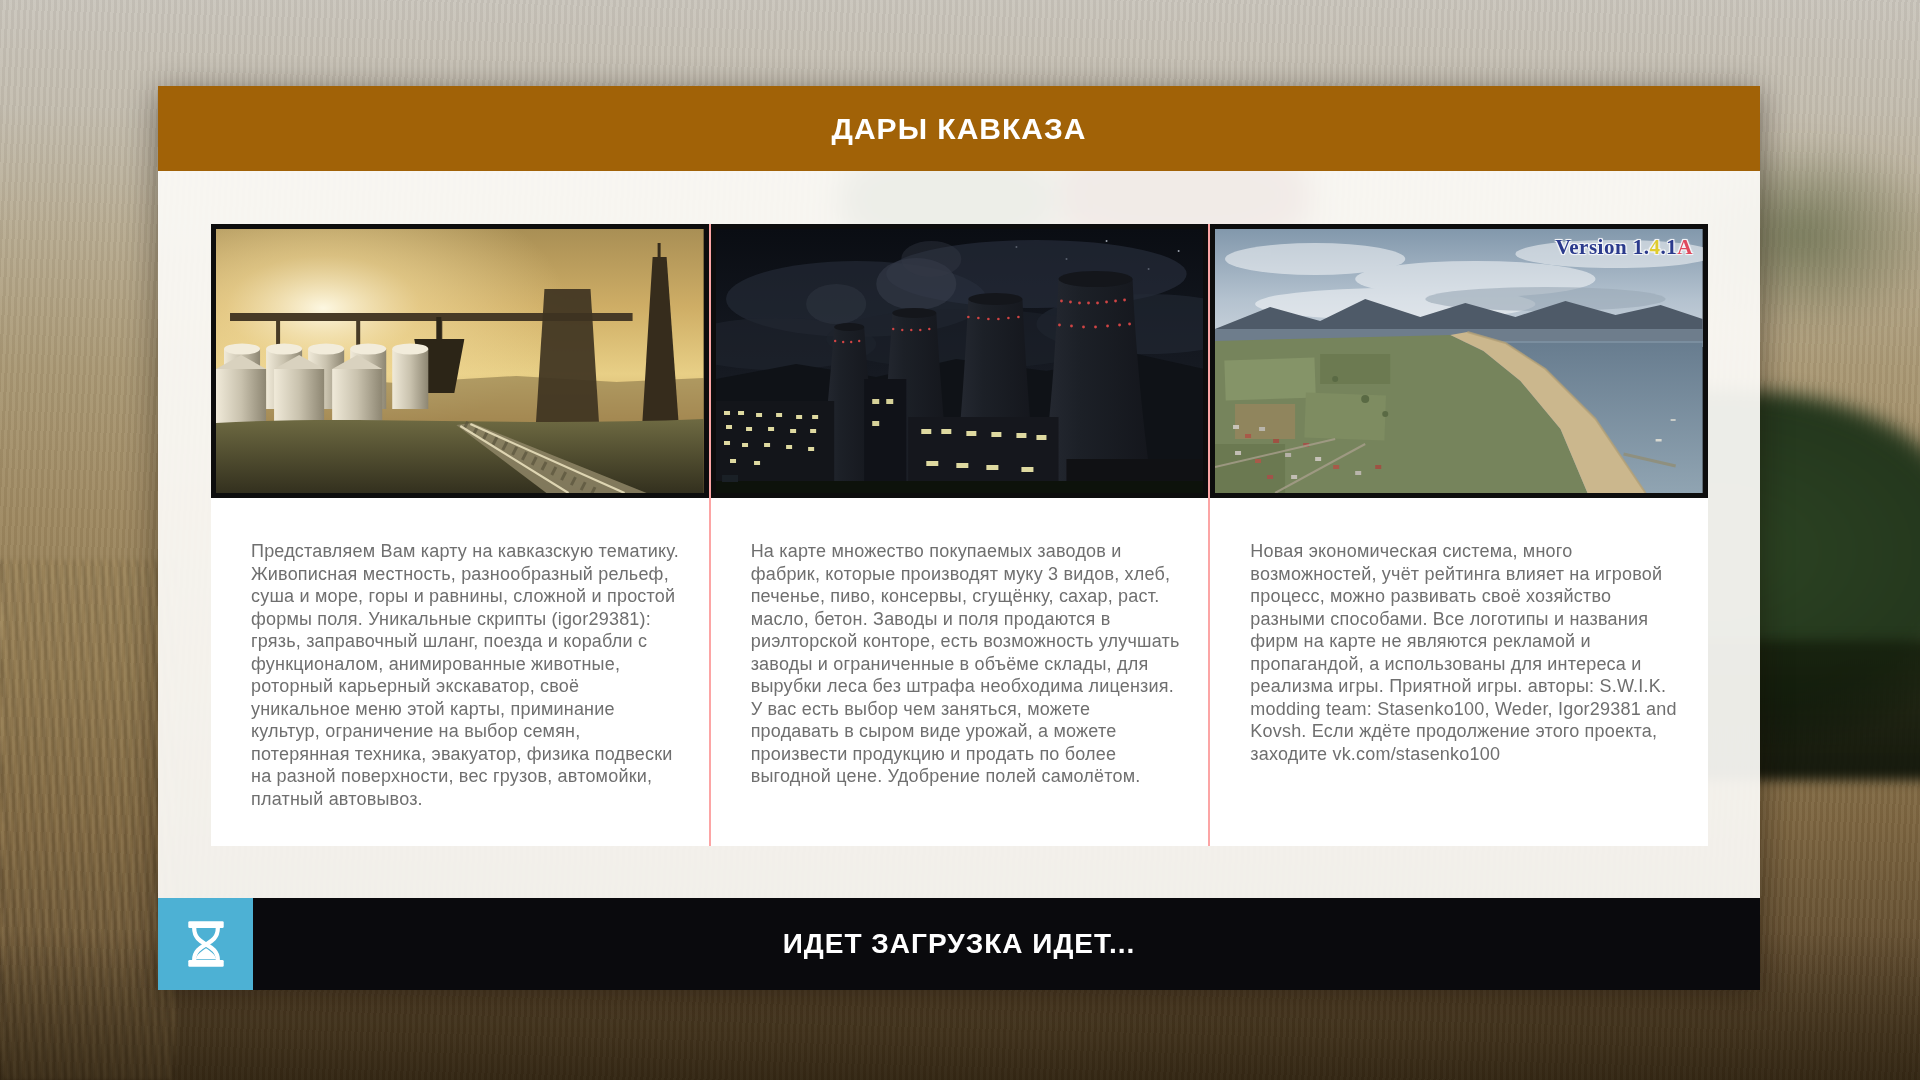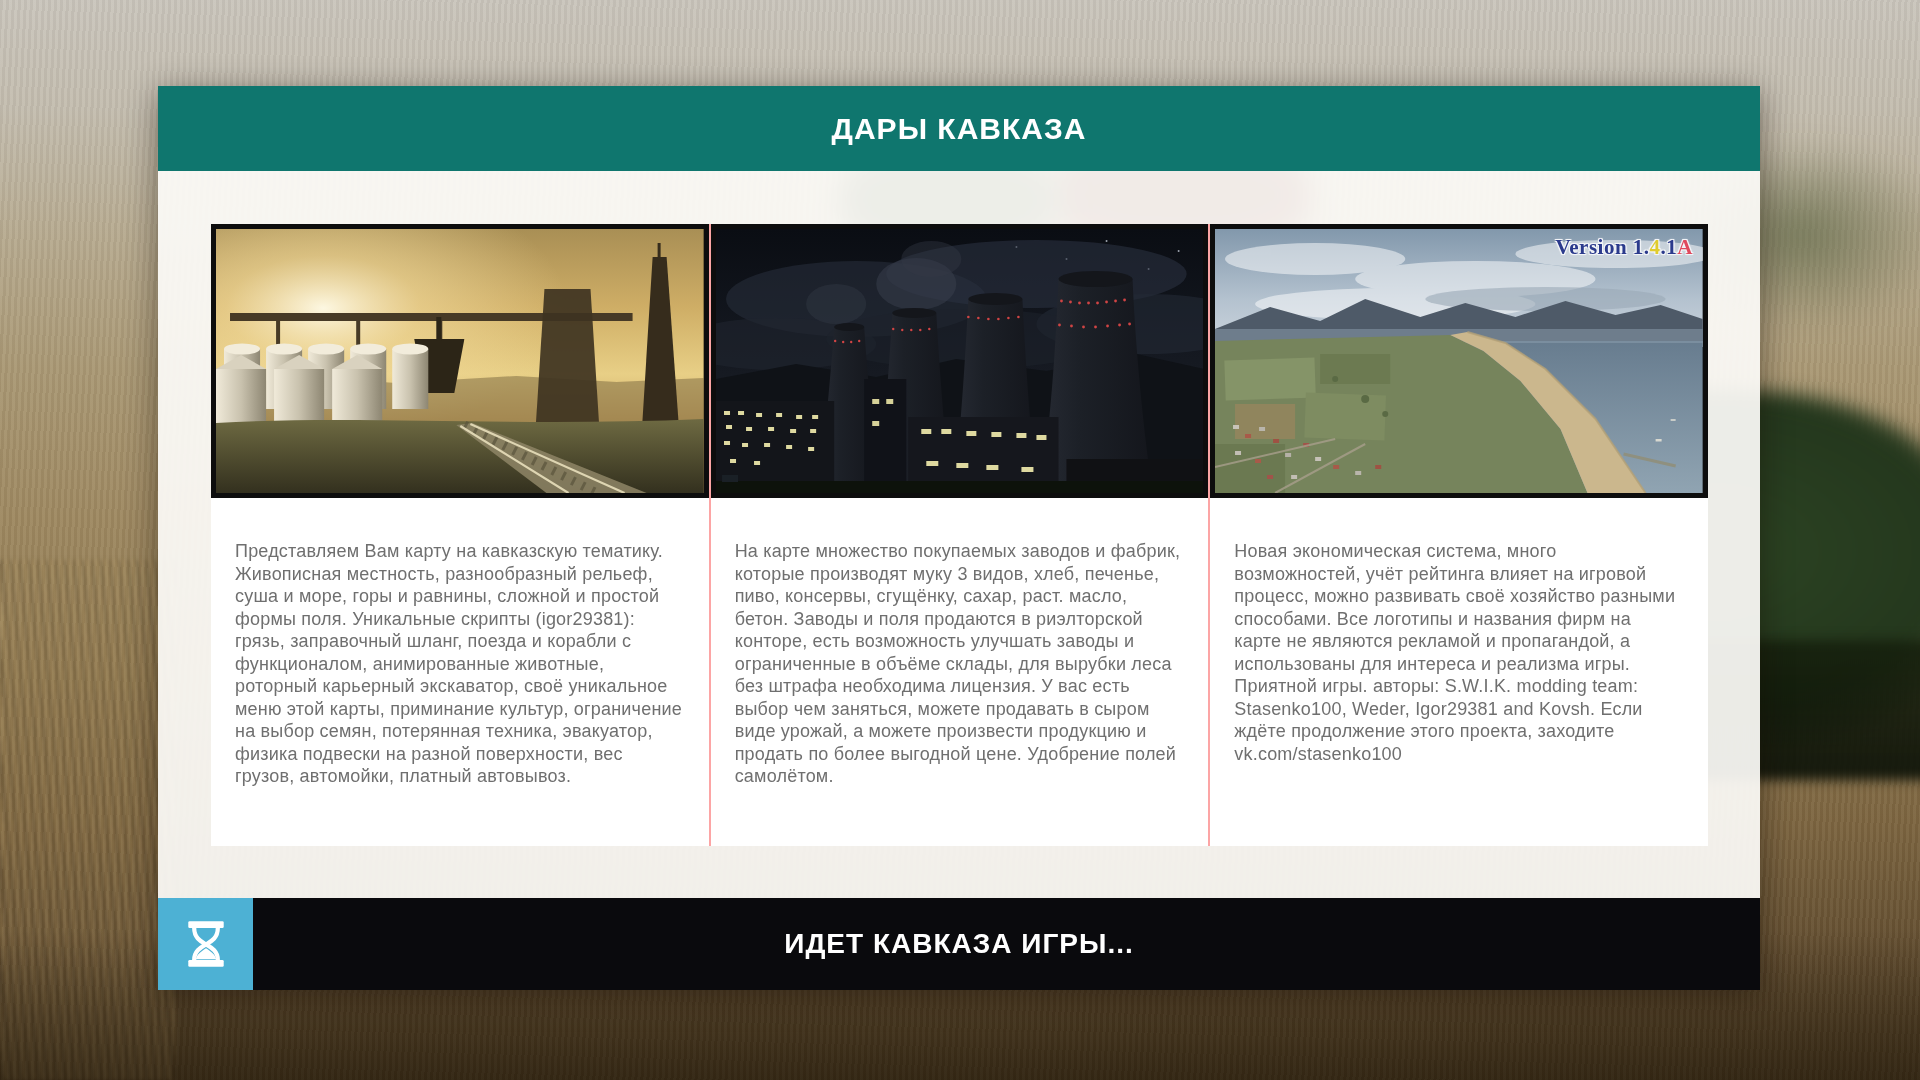--- a/index.html
+++ b/index.html
@@ -27,33 +27,33 @@
     background:repeating-linear-gradient(85deg, rgba(40,28,14,.28) 0 4px, rgba(214,184,124,.28) 4px 9px);
     filter:blur(2px); }
   .fg-dark { left:0; right:0; bottom:0; height:150px; border-radius:0;
     background:linear-gradient(180deg, rgba(30,20,8,0), rgba(30,20,8,.5)); }
   .ghost-red  { left:1050px; top:140px; width:260px; height:110px; background:#6a1f1a; filter:blur(14px); z-index:1;}
   .ghost-green{ left:840px;  top:150px; width:220px; height:100px; background:#2f4426; filter:blur(14px); z-index:1;}
 
   
   .panel { position:absolute; left:158px; top:86px; width:1602px; height:904px; z-index:2;
     box-shadow:0 6px 30px rgba(20,12,4,.45); }
-  .titlebar { position:absolute; top:0; left:0; right:0; height:85px; background:#0f766e; }
+  .titlebar { position:absolute; top:0; left:0; right:0; height:85px; background:#a16207; }
   .titlebar h1 { text-align:center; line-height:85px; color:#fff; font-size:30px;
     font-weight:bold; letter-spacing:1px; }
 
   .content { position:absolute; top:85px; left:0; right:0; bottom:92px;
     background:rgba(252,251,248,.93); padding:53px 52px 0 53px; display:flex; }
   .card { flex:1 1 0; background:#fff; height:622px; overflow:hidden; }
   .card + .card { border-left:2px solid #fca5a5; }
 
   .shot { height:274px; background:#000; border:5px solid #0d0d0d; position:relative; }
   .shot svg { display:block; width:100%; height:100%; }
 
-  .cardtext { margin:42px 26px 0 24px; font-size:18px; line-height:22.5px;
+  .cardtext { margin:42px 26px 0 40px; font-size:18px; line-height:22.5px;
     color:#6f6f6f; letter-spacing:.2px; }
 
   .version { position:absolute; top:6px; right:10px;
     font-family:"Liberation Serif", serif; font-weight:bold; font-size:21px;
     color:#2b3a8c; letter-spacing:.5px;
     text-shadow:-1px -1px 0 #f2f4f8, 1px -1px 0 #f2f4f8, -1px 1px 0 #f2f4f8, 1px 1px 0 #f2f4f8, 0 0 3px #ffffff; }
   .version .v-yellow { color:#e0cc2e; }
   .version .v-red { color:#e04a5e; }
 
   
@@ -336,21 +336,21 @@
           <rect x="455" y="190" width="5" height="2" fill="#c8ccc8"></rect>
         </svg>
         <div class="version"><span>Version 1.</span><span class="v-yellow">4</span><span>.1</span><span class="v-red">A</span></div>
       </div>
       <div class="cardtext">Новая экономическая система, много возможностей, учёт рейтинга влияет на игровой процесс, можно развивать своё хозяйство разными способами. Все логотипы и названия фирм на карте не являются рекламой и пропагандой, а использованы для интереса и реализма игры. Приятной игры. авторы: S.W.I.K. modding team: Stasenko100, Weder, Igor29381 and Kovsh. Если ждёте продолжение этого проекта, заходите vk.com/stasenko100</div>
     </div>
 
   </div>
 
   <div class="loadbar">
-    <div class="loadlabel">ИДЕТ КАВКАЗА ИГРЫ...</div>
+    <div class="loadlabel">ИДЕТ ЗАГРУЗКА ИДЕТ...</div>
     <div class="hgbox">
       <svg width="54" height="54" viewBox="0 0 64 64">
         <rect x="11" y="5" width="42" height="8" rx="1.5" fill="#fff"></rect>
         <rect x="11" y="51" width="42" height="8" rx="1.5" fill="#fff"></rect>
         <path d="M18,13 C18,25 26,29 32,32.5 C26,36 18,40 18,51" stroke="#fff" stroke-width="5" fill="none"></path>
         <path d="M46,13 C46,25 38,29 32,32.5 C38,36 46,40 46,51" stroke="#fff" stroke-width="5" fill="none"></path>
         <path d="M32,37 C37,40.5 43,44 44,50 L20,50 C21,44 27,40.5 32,37 Z" fill="#fff"></path>
       </svg>
     </div>
   </div>

